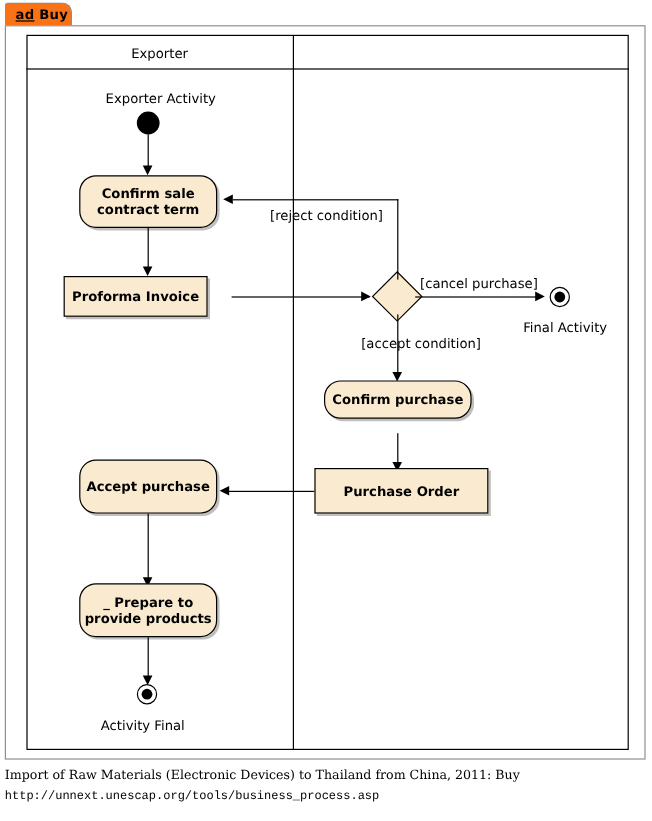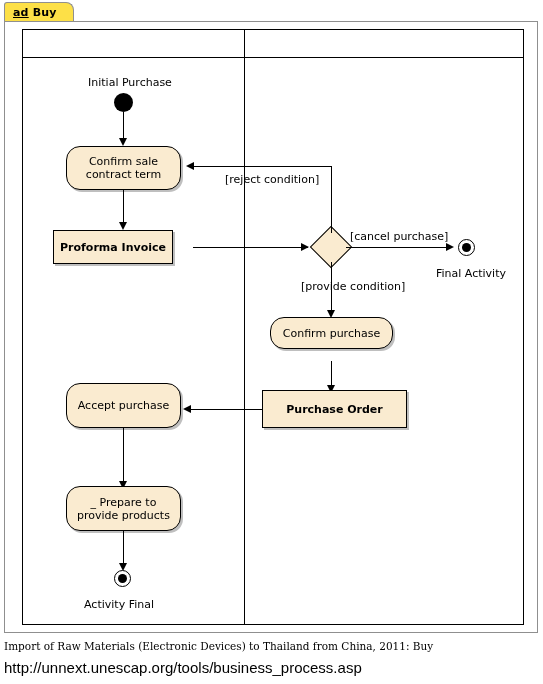--- a/index.html
+++ b/index.html
@@ -21,23 +21,23 @@
     left: 0; top: 0;
     width: 543px;
     height: 684px;
   }
 
   
   .tab {
     position: absolute;
     left: 4px;
     top: 2px;
-    width: 70px;
+    width: 56px;
     height: 20px;
-    background: #fde047;
+    background: #f97316;
     border: 1px solid #8f8f8f;
     border-bottom: none;
     border-radius: 3px 8px 0 0;
     box-sizing: border-box;
   }
   .tab-label {
     position: absolute;
     left: 8px;
     top: 3px;
     font-size: 11px;
@@ -109,21 +109,21 @@
     position: absolute;
     background: #faebd0;
     border: 1px solid #000000;
     border-radius: 14px;
     box-sizing: border-box;
     display: flex;
     align-items: center;
     justify-content: center;
     text-align: center;
     font-size: 11px;
-    font-weight: normal;
+    font-weight: bold;
     line-height: 13px;
     box-shadow: 2px 2px 0 rgba(0,0,0,0.25);
   }
   
   .objnode {
     position: absolute;
     background: #faebd0;
     border: 1px solid #000000;
     box-sizing: border-box;
     display: flex;
@@ -200,41 +200,42 @@
   }
 
   
   .caption {
     position: absolute;
     left: 4px;
     font-size: 10.5px;
     font-family: "DejaVu Serif", serif;
   }
   .caption.line1 { top: 640px; }
-  .caption.line2 { top: 659px; font-family: Liberation Sans, sans-serif; font-size: 15px; }
+  .caption.line2 { top: 659px; font-family: Liberation Mono, monospace; font-size: 10px; }
 </style>
 </head>
 <body>
 
 <div id="root">
 
   <div class="tab">
     <div class="tab-label">
       <span class="ul">ad</span><span>&nbsp;</span><span>Buy</span>
     </div>
   </div>
 
   <div class="frame"></div>
 
   <div class="diagram"></div>
   <div class="lane-header-line"></div>
   <div class="lane-divider"></div>
 
-
-  <div class="lbl" style="left:88px; top:76px;">Initial Purchase</div>
+  <div class="lane-title exporter">Exporter</div>
+
+  <div class="lbl" style="left:88px; top:76px;">Exporter Activity</div>
   <div class="init-node" style="left:114px; top:93px;"></div>
 
   <div class="line vline" style="left:123px; top:112px; height:31px;"></div>
   <div class="arrow arrow-down" style="left:119px; top:138px;"></div>
 
   <div class="action" style="left:66px; top:146px; width:115px; height:44px;">
     <span style="white-space:pre-line;"><span>Confirm sale
 contract term</span></span>
   </div>
 
@@ -273,21 +274,21 @@
   <div class="final-node" style="left:458px; top:239px;"></div>
   <div class="lbl" style="left:436px; top:267px;">Final Activity</div>
 
   <div class="line vline" style="left:331px; top:166px; height:67px;"></div>
   <div class="line hline" style="left:194px; top:166px; width:138px;"></div>
   <div class="arrow arrow-left" style="left:186px; top:162px;"></div>
   <div class="lbl" style="left:225px; top:173px;">[reject  condition]</div>
 
   <div class="line vline" style="left:331px; top:262px; height:52px;"></div>
   <div class="arrow arrow-down" style="left:327px; top:310px;"></div>
-  <div class="lbl" style="left:301px; top:280px;">[provide condition]</div>
+  <div class="lbl" style="left:301px; top:280px;">[accept condition]</div>
 
   <div class="action" style="left:270px; top:317px; width:123px; height:32px;">
     <span>Confirm purchase</span>
   </div>
 
   <div class="line vline" style="left:331px; top:361px; height:29px;"></div>
   <div class="arrow arrow-down" style="left:327px; top:385px;"></div>
 
   <div class="objnode" style="left:262px; top:390px; width:145px; height:38px;">
     <span>Purchase Order</span>

